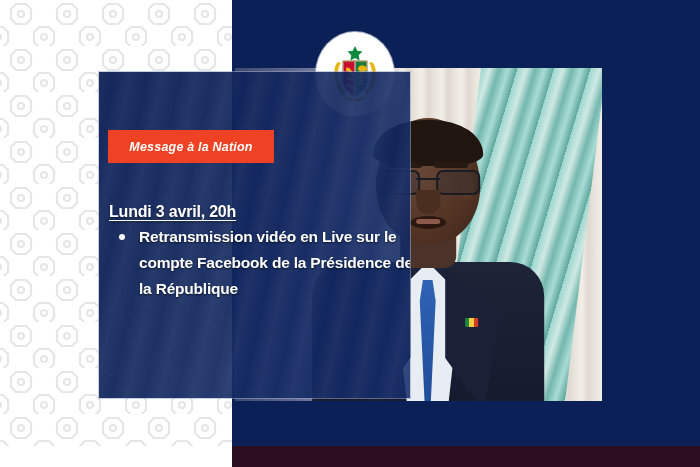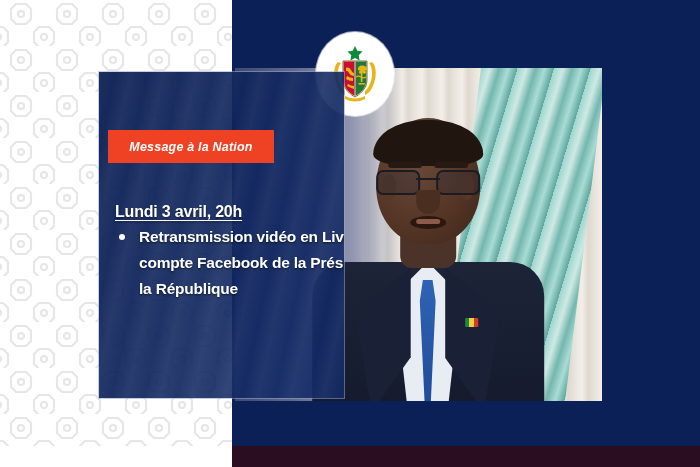--- a/index.html
+++ b/index.html
@@ -121,41 +121,41 @@
   .emblem{
     position:absolute;left:316px;top:32px;width:78px;height:84px;
     background:#ffffff;border-radius:50%;
     display:flex;align-items:center;justify-content:center;
     box-shadow:0 0 0 1px rgba(255,255,255,.6);
   }
   .emblem svg{width:52px;height:60px;display:block;}
 
   
   .panel{
-    position:absolute;left:99px;top:72px;width:245px;height:326px;
+    position:absolute;left:99px;top:72px;width:311px;height:326px;
     background:linear-gradient(115deg, rgba(12,32,84,.97) 0%, rgba(14,36,92,.93) 45%, rgba(18,42,104,.86) 100%);
     box-shadow:0 0 0 1px rgba(150,165,205,.55);
     overflow:hidden;
   }
   .panel .sheen{
     position:absolute;inset:0;
     background:repeating-linear-gradient(102deg, rgba(255,255,255,.045) 0px, rgba(255,255,255,0) 16px, rgba(255,255,255,.05) 32px);
     pointer-events:none;
   }
   .badge{
     position:absolute;left:9px;top:58px;width:166px;height:33px;
     background:#ef4123;
     display:flex;align-items:center;justify-content:center;
   }
   .badge span{
     color:#ffffff;font-size:12.5px;font-weight:bold;font-style:italic;
     letter-spacing:.2px;white-space:nowrap;
   }
   .date-line{
-    position:absolute;left:16px;top:131px;
+    position:absolute;left:10px;top:131px;
     color:#ffffff;font-size:16px;font-weight:bold;
     text-decoration:underline;text-underline-offset:3px;
     letter-spacing:-.2px;white-space:nowrap;
     text-shadow:0 1px 2px rgba(0,0,0,.55);
   }
   ul.bullets{
     position:absolute;left:18px;top:152px;margin:0;padding:0 0 0 22px;
     list-style:none;width:288px;
   }
   ul.bullets li{

